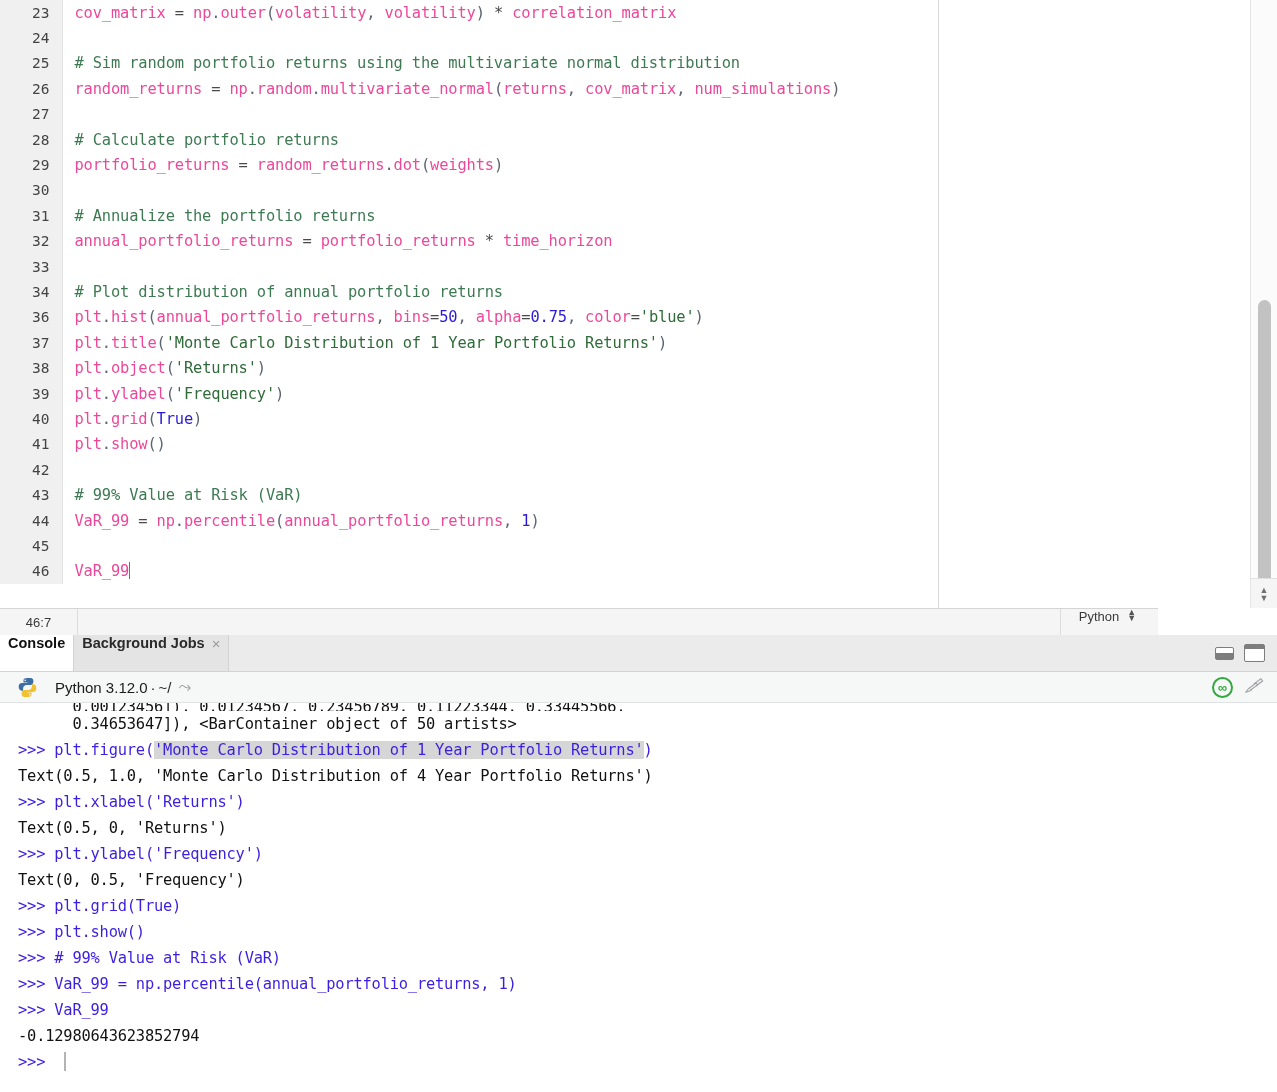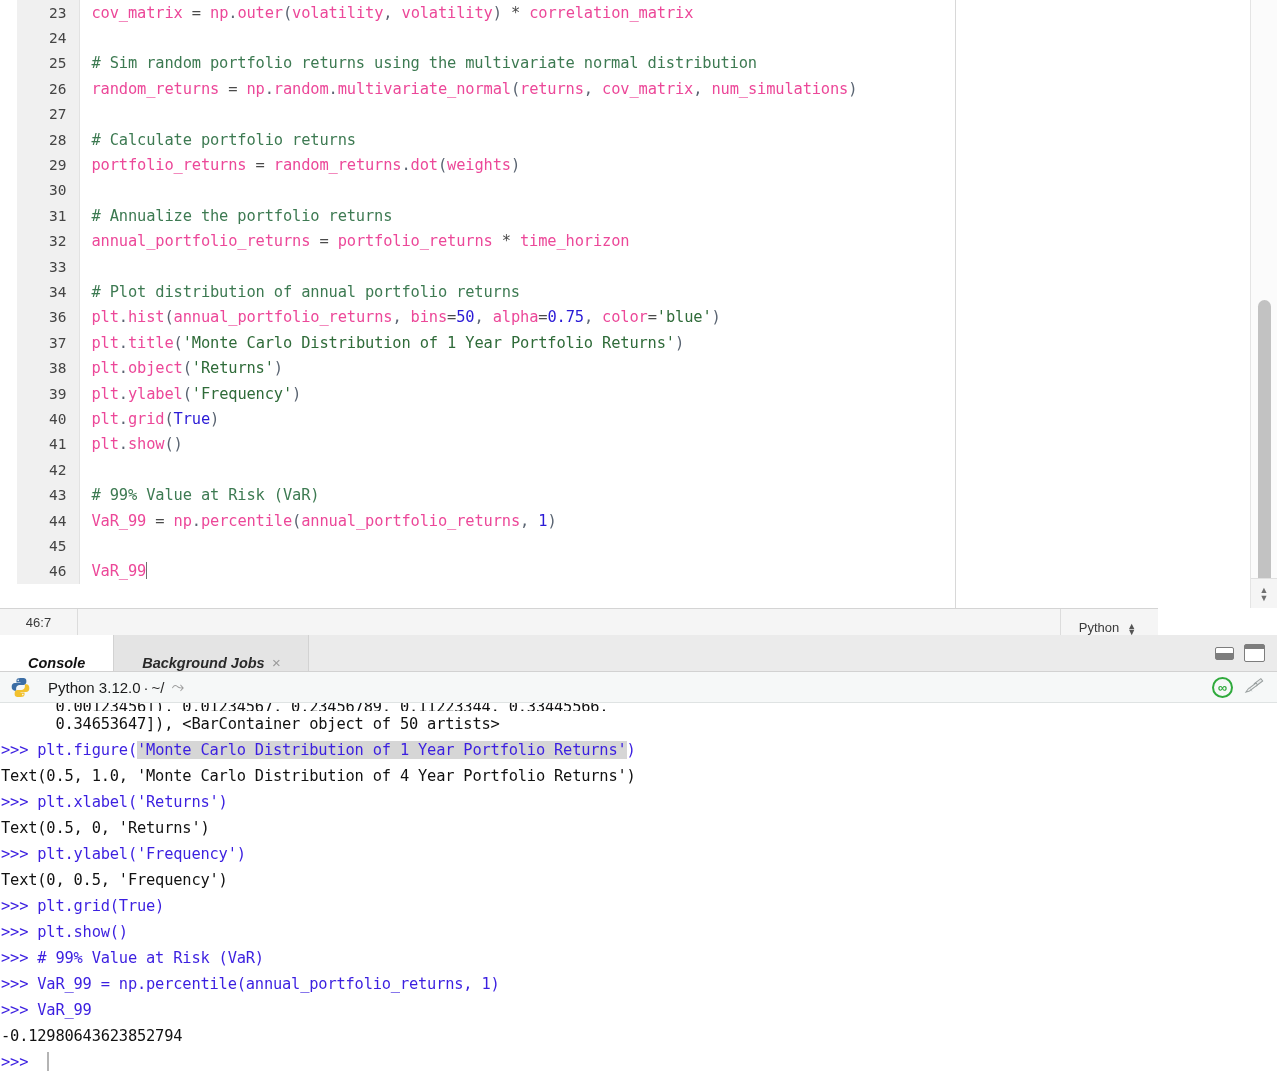--- a/index.html
+++ b/index.html
@@ -11,21 +11,21 @@
     font-family: "Liberation Sans", sans-serif;
   }
   #app { position: relative; width: 1277px; height: 1092px; background: #fff; }
 
   
   .editor-pane {
     position: absolute; left: 0; top: 0; width: 1277px; height: 608px;
     background: #ffffff; overflow: hidden;
   }
   .editor-scroll-area {
-    position: absolute; left: 0; top: 0; right: 27px; bottom: 0; overflow: hidden; margin-left: 17px;
+    position: absolute; left: 0; top: 0; right: 27px; bottom: 0; overflow: hidden;
   }
   .code-table { border-collapse: collapse; width: 100%; }
   .code-row { height: 25.4px; }
   .gutter-cell {
     width: 62px; min-width: 62px; max-width: 62px;
     background: #f0f0f0;
     color: #444444;
     text-align: right;
     padding-right: 12px;
     font-family: "DejaVu Sans Mono", monospace;
@@ -83,59 +83,58 @@
     background: #f5f5f5; border-top: 1px solid #d4d4d4; border-bottom: 1px solid #cfcfcf;
     display: flex; align-items: stretch;
     font-family: "Liberation Sans", sans-serif; font-size: 13px; color: #3a3a3a;
   }
   .status-pos {
     width: 78px; display: flex; align-items: center; justify-content: center;
     border-right: 1px solid #dcdcdc;
   }
   .status-mid { flex: 1; border-right: 1px solid #dcdcdc; }
   .status-lang {
-    width: 97px; display: flex; align-items: flex-end; justify-content: center; gap: 8px;
+    width: 97px; display: flex; align-items: flex-start; justify-content: center; gap: 8px;
     padding-right: 4px;
   }
   .stepper { display: inline-flex; flex-direction: column; line-height: 6px; color: #555; font-size: 9px; }
 
   
   .console-pane {
     position: absolute; left: 0; top: 636px; width: 1277px; height: 456px;
     background: #ffffff;
   }
   .console-tabbar {
     position: relative; height: 36px; background: #ebebeb;
     border-bottom: 1px solid #d2d2d2;
     display: flex; align-items: flex-end;
   }
   .ctab {
-    height: 36px; display: flex; align-items: flex-end; gap: 7px;
-    padding: 0 28px;
+    height: 36px; display: flex; align-items: flex-start; gap: 7px;
+    padding: 0 8px;
     font-size: 14.5px; font-weight: bold; color: #1d1d1d;
     border-right: 1px solid #d2d2d2;
-    font-style: italic;
   }
   .ctab.active { background: #ffffff; color: #111; }
   .ctab.inactive { background: #e4e4e4; color: #2a2a2a; }
   .ctab .x-icon { color: #9a9a9a; font-size: 15px; font-weight: normal; }
   .tabbar-spacer { flex: 1; background: #ebebeb; height: 36px; }
   .win-btns {
     display: flex; align-items: center; gap: 10px; padding: 0 12px 0 10px; height: 36px;
     background: #ebebeb;
   }
   .ic-min { width: 19px; height: 13px; border: 1.6px solid #7d7d7d; border-radius: 2px;
             background: linear-gradient(to bottom, #ffffff 0%, #ffffff 48%, #7d7d7d 48%, #7d7d7d 100%); }
   .ic-max { width: 21px; height: 18px; border: 1.8px solid #7d7d7d; border-radius: 2px;
             background: linear-gradient(to bottom, #7d7d7d 0%, #7d7d7d 22%, #ffffff 22%, #ffffff 100%); }
 
   .console-toolbar {
     position: relative; height: 31px; background: #f6f8f8;
     border-bottom: 1px solid #dfe3e3;
-    display: flex; align-items: center; padding-left: 10px; text-align: right;
+    display: flex; align-items: center; padding-left: 17px; text-align: right;
   }
   .py-logo { width: 21px; height: 21px; flex: none; }
   .console-title {
     margin-left: 17px; font-size: 15px; color: #1b1b1b;
     font-family: "Liberation Sans", sans-serif;
   }
   .console-title .dot { margin: 0 3px; }
   .console-title .path { color: #2a2a2a; }
   .share-ic { margin-left: 7px; color: #9c9c9c; font-size: 16px; }
   .ct-right { margin-left: auto; display: flex; align-items: center; gap: 12px; padding-right: 12px; }
@@ -143,21 +142,21 @@
             display: flex; align-items: center; justify-content: center;
             color: #2faa3c; font-size: 13px; line-height: 1; font-weight: bold; }
   .broom-ic { font-size: 18px; color: #9aa0a0; transform: rotate(8deg); }
 
   .console-output {
     position: relative; height: 388px; background: #ffffff;
     overflow: hidden;
     font-family: "DejaVu Sans Mono", monospace;
     font-size: 15.4px;
     letter-spacing: -0.2px;
-    padding-left: 1px;
+    padding-left: 18px;
   }
   .cline { height: 26px; line-height: 26px; white-space: pre; color: #1a1a1a; }
   .cline.clipped { height: 8px; line-height: 8px; overflow: hidden; }
   .c-prompt { color: #3b1fe0; }
   .c-in { color: #3b1fe0; }
   .c-hl { background: #d6d6d6; }
   .c-out { color: #111111; }
   .c-caret { display: inline-block; width: 2px; height: 19px; background: #b4b4b4; vertical-align: -4px; margin-left: 10px; }
 </style>
 </head>

